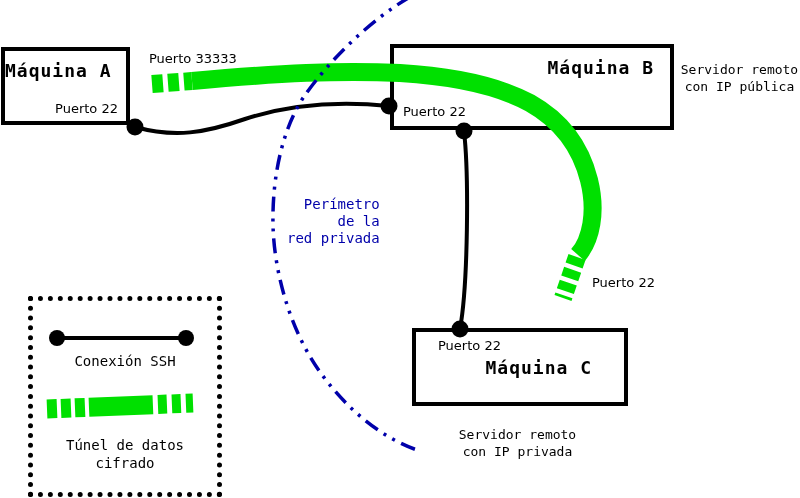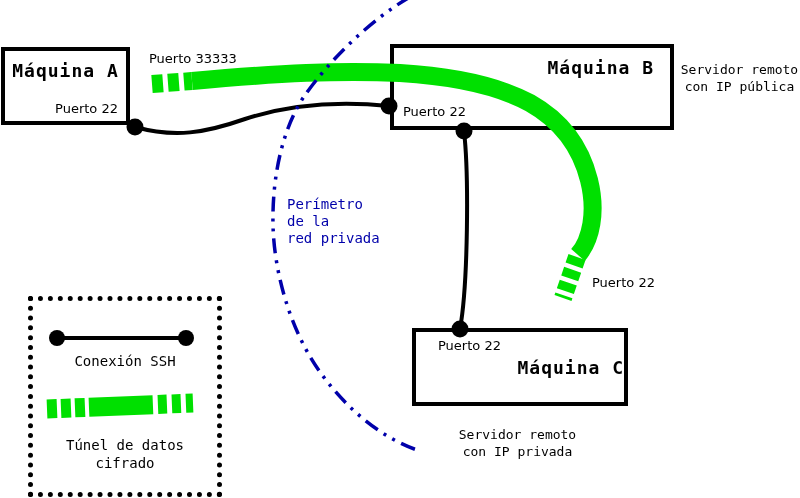--- a/index.html
+++ b/index.html
@@ -22,32 +22,32 @@
   .fill-black{fill:var(--line-black);}
   .stroke-green{stroke:var(--tunnel-green);fill:none;}
   .stroke-blue{stroke:var(--perimeter-blue);fill:none;}
 </style>
 </head>
 <body>
 
 <div id="canvas">
 
   <div class="box" style="left:1px;top:47px;width:121px;height:70px;">
-    <div class="label title mono" style="left:0;top:9px;width:100%;text-align:center;">Máquina A</div>
+    <div class="label title mono" style="left:0;top:9px;width:100%;text-align:left;">Máquina A</div>
     <div class="label port sans" style="right:8px;bottom:5px;">Puerto 22</div>
   </div>
 
   <div class="box" style="left:390px;top:44px;width:276px;height:78px;">
     <div class="label title mono" style="right:16px;top:9px;">Máquina B</div>
     <div class="label port sans" style="left:9px;top:56px;">Puerto 22</div>
   </div>
 
   <div class="box" style="left:412px;top:328px;width:208px;height:70px;">
     <div class="label port sans" style="left:22px;top:6px;">Puerto 22</div>
-    <div class="label title mono" style="right:0;top:25px;">Máquina C</div>
+    <div class="label title mono" style="right:32px;top:25px;">Máquina C</div>
   </div>
 
   <div id="legend" style="left:28px;top:296px;width:184px;height:191px;">
     <div class="legend-label mono" style="top:51px;">Conexión SSH</div>
     <div class="legend-label mono preline" style="top:135px;">Túnel de datos
 cifrado</div>
   </div>
 
   <svg id="diagram-svg" width="800" height="498" viewBox="0 0 800 498">
 
@@ -75,17 +75,17 @@
 
   <div class="label port sans" style="left:592px;top:275px;">Puerto 22</div>
 
 
   <div class="label caption mono center" style="left:677px;top:61px;width:125px;">Servidor remoto
 con IP pública</div>
 
   <div class="label caption mono center" style="left:437px;top:426px;width:161px;">Servidor remoto
 con IP privada</div>
 
-  <div class="label perimeter-text mono preline" style="left:287px;top:196px;">Perímetro
+  <div class="label perimeter-text mono preline" style="left:287px;top:196px;text-align:right;">Perímetro
 de la
 red privada</div>
 
 </div>
 
 </body></html>

